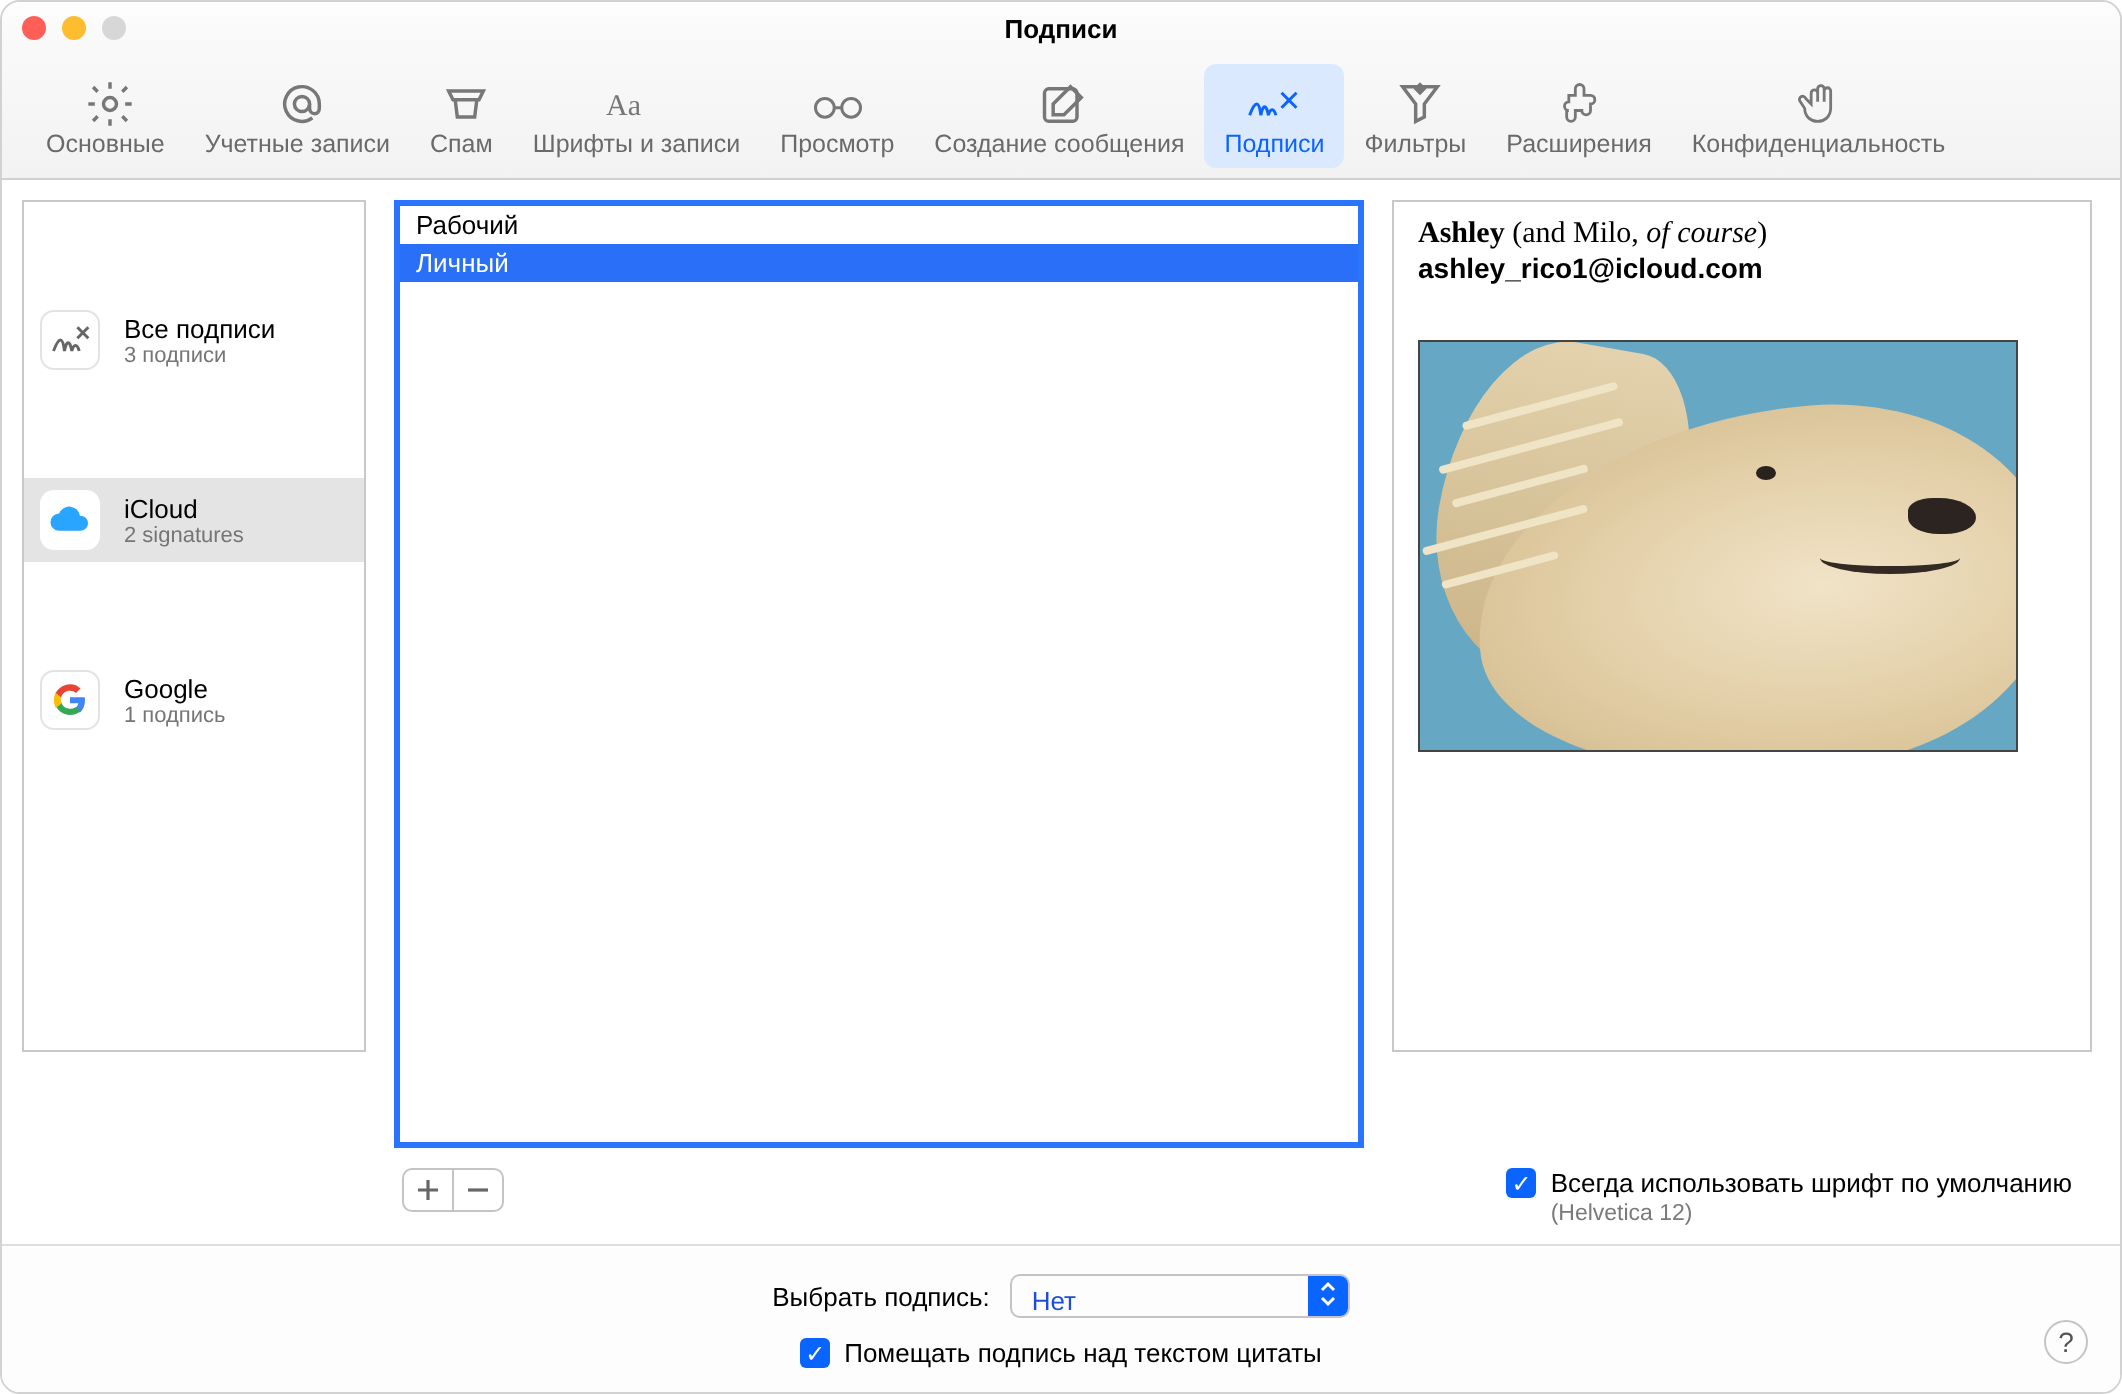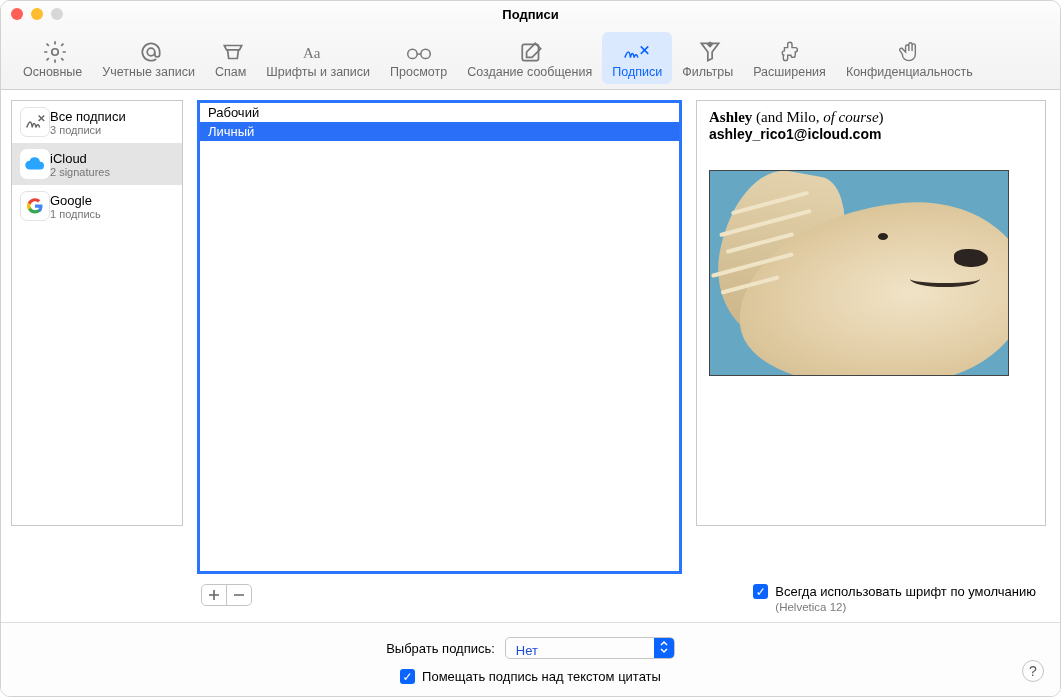--- a/index.html
+++ b/index.html
@@ -62,22 +62,23 @@
     }
     .col {
       border: 1px solid #c8c8c8; background: #fff;
     }
     .accounts-col {
       width: 172px; height: 426px;
       display:flex; flex-direction:column;
       padding:0;
     }
     .account-row {
-      display:flex; align-items:center; gap:0;
+      display:flex; align-items:center; gap:12px;
       padding: 6px 8px;
+      margin-top: 48px;
     }
     .account-row.sel { background: #e4e4e4; }
     .account-icon {
       width: 30px; height: 30px; border-radius: 7px; display:flex;align-items:center;justify-content:center;
       background:#fff; border:1px solid #e3e3e3; flex:0 0 30px;
     }
     .account-text .t1 { font-size: 13px; }
     .account-text .t2 { font-size: 11px; color:#757575; }
 
     .siglist-col {

